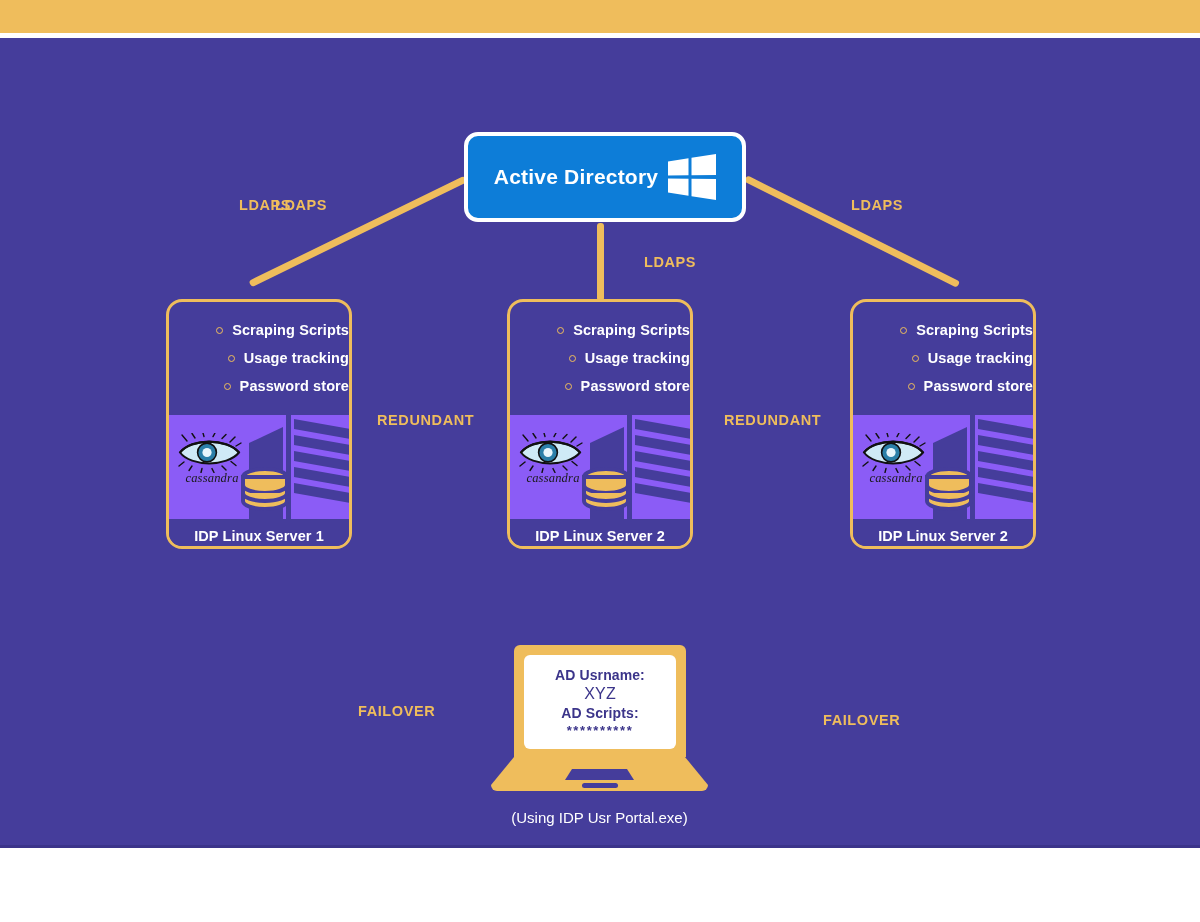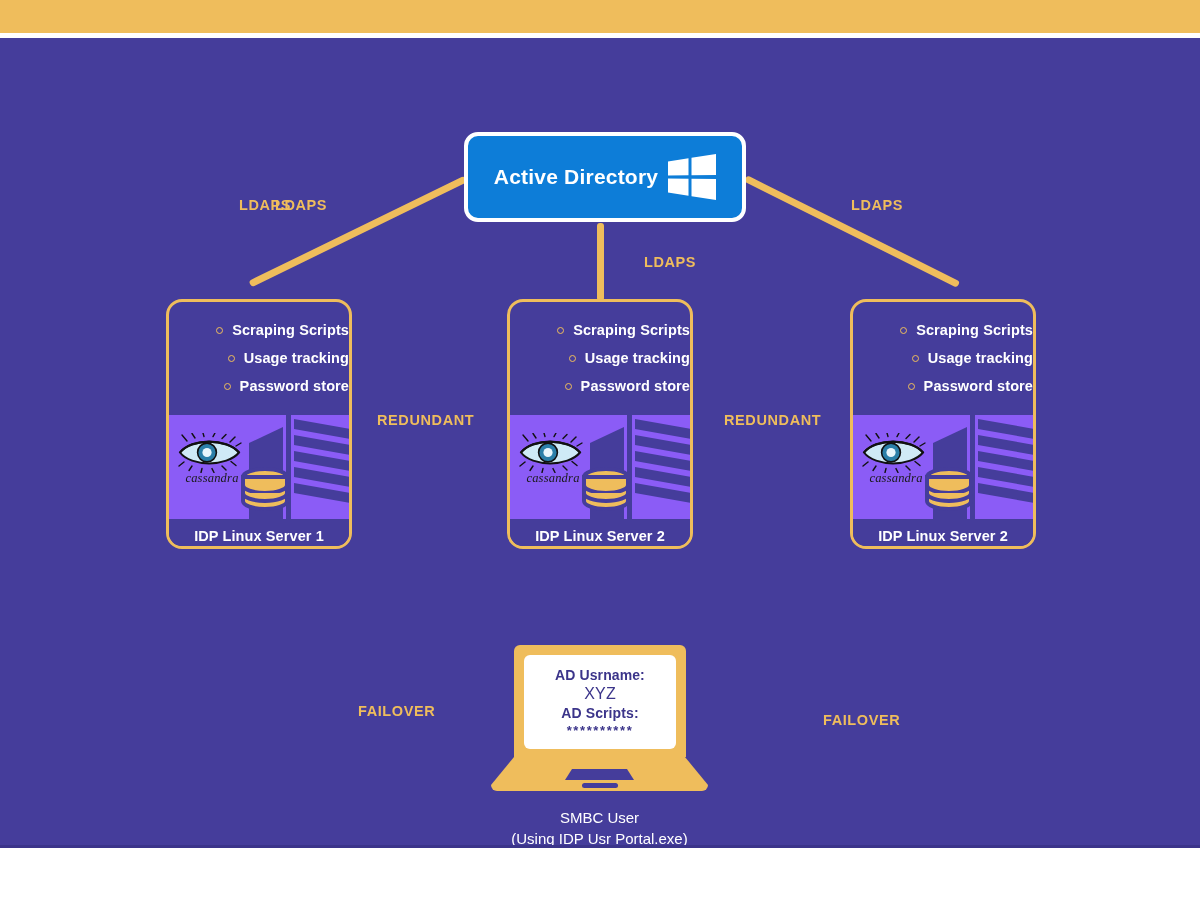--- a/index.html
+++ b/index.html
@@ -494,21 +494,20 @@
         <div class="scr-strong">AD Scripts:</div>
         <div class="scr-dots">**********</div>
       </div>
       <svg class="laptop-base" viewBox="0 0 221 36" xmlns="http://www.w3.org/2000/svg">
         <path d="M25 0 L196 0 L219 28 A6 6 0 0 1 213 34 L8 34 A6 6 0 0 1 2 28 Z" fill="#EFBD5C"></path>
         <polygon points="83,12 138,12 145,23 76,23" fill="#453D9B"></polygon>
         <rect x="93" y="26" width="36" height="5" rx="2.5" fill="#453D9B"></rect>
       </svg>
     </div>
     <div class="laptop-caption">
-      <span>SMBC User</span>
       <span>(Using IDP Usr Portal.exe)</span>
     </div>
 
   </div>
 
   <div class="band-bottom-rule"></div>
   <div class="band-bottom"></div>
 
 </div>
 

